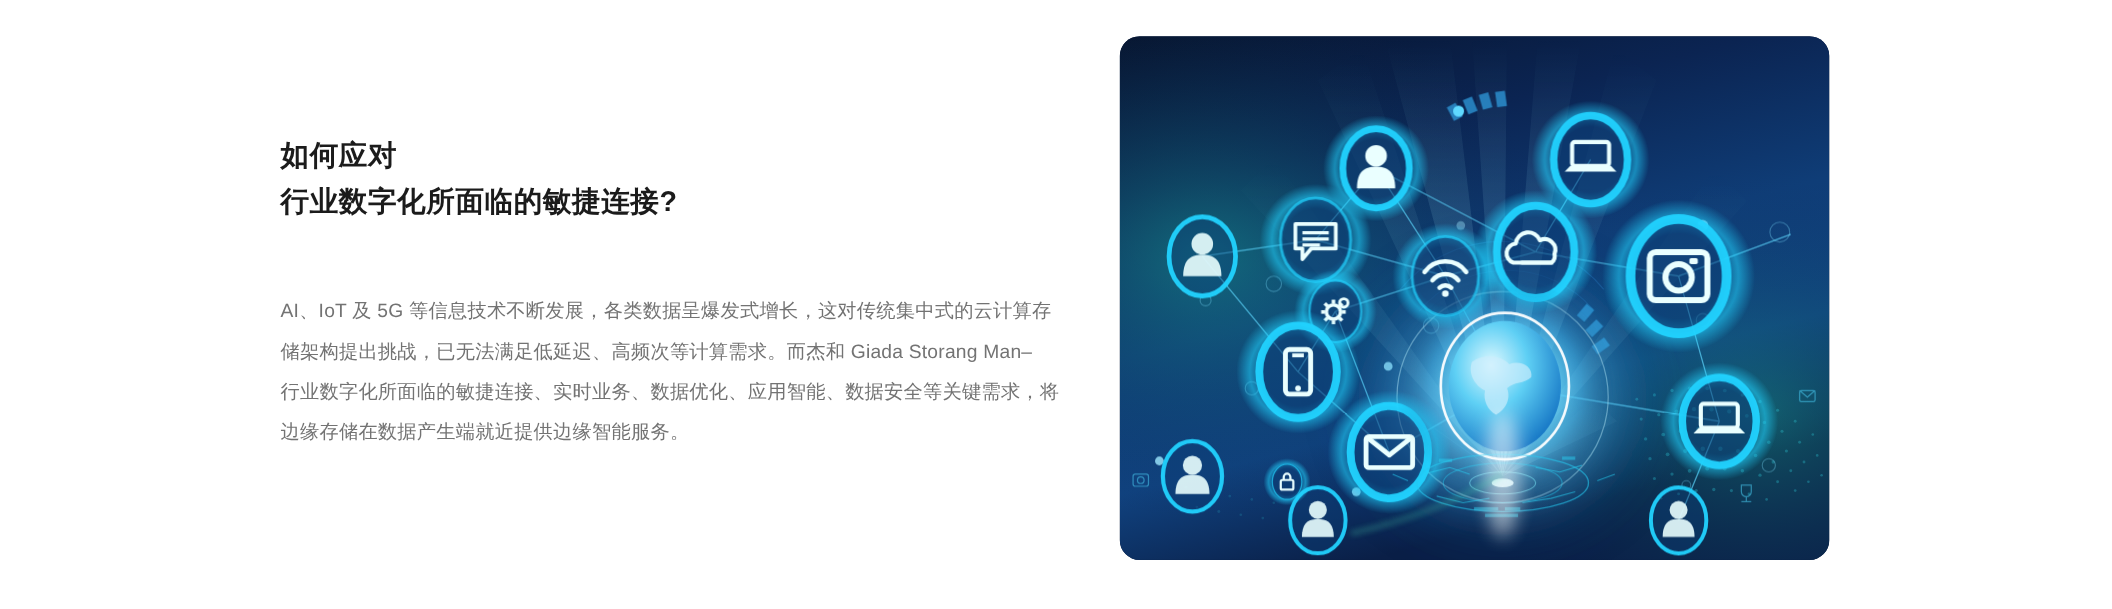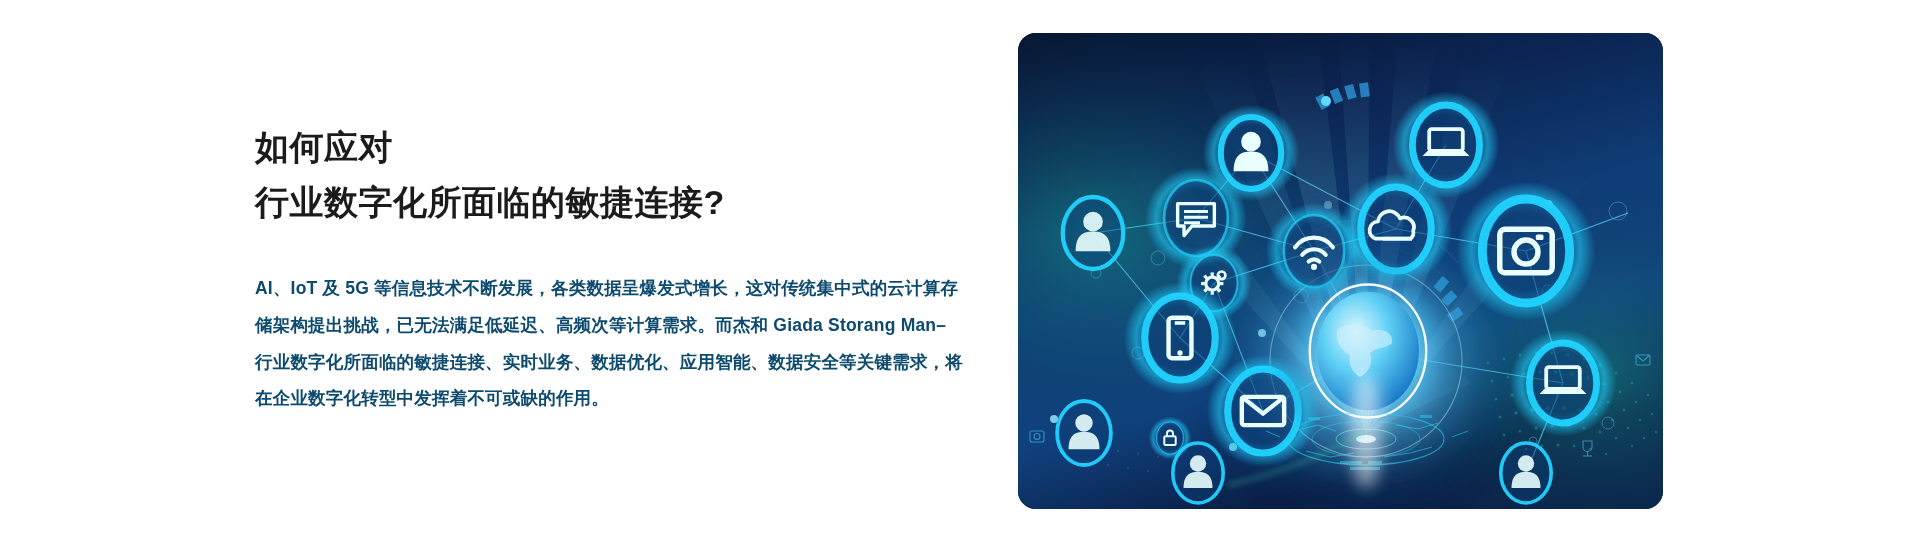--- a/index.html
+++ b/index.html
@@ -25,35 +25,34 @@
   
   .text-col {
     position: absolute;
     left: 255px;
     top: 120px;
     width: 720px;
   }
 
   .headline {
     color: #1b1b1b;
-    font-size: 34px;
+    font-size: 26px;
     font-weight: bold;
     line-height: 1.62;
     letter-spacing: 0.5px;
     margin: 0;
   }
   .headline .hl-line { display: block; white-space: nowrap; }
 
   .body-copy {
-    margin-top: 40px;
-    color: #0c4a6e;
+    margin-top: 60px;
+    color: #737373;
     font-size: 17.5px;
     line-height: 2.1;
     letter-spacing: 0.2px;
-    font-weight: bold;
   }
   .body-copy .p-line { display: block; white-space: nowrap; }
 
   
   .hero-figure {
     position: absolute;
     left: 1018px;
     top: 33px;
     width: 645px;
     height: 476px;
@@ -72,21 +71,21 @@
 
     <h1 class="headline">
       <span class="hl-line">如何应对</span>
       <span class="hl-line">行业数字化所面临的敏捷连接?</span>
     </h1>
 
     <div class="body-copy">
       <span class="p-line">AI、IoT 及 5G 等信息技术不断发展，各类数据呈爆发式增长，这对传统集中式的云计算存</span>
       <span class="p-line">储架构提出挑战，已无法满足低延迟、高频次等计算需求。而杰和 Giada Storang Man–</span>
       <span class="p-line">行业数字化所面临的敏捷连接、实时业务、数据优化、应用智能、数据安全等关键需求，将</span>
-      <span class="p-line">在企业数字化转型中发挥着不可或缺的作用。</span>
+      <span class="p-line">边缘存储在数据产生端就近提供边缘智能服务。</span>
     </div>
 
   </div>
 
   <div class="hero-figure">
     <svg class="hero-svg" viewBox="0 0 645 476" preserveAspectRatio="xMidYMid slice">
       <defs>
         <linearGradient id="bgGrad" x1="0" y1="0" x2="0.35" y2="1">
           <stop offset="0%" stop-color="#07152f"></stop>
           <stop offset="28%" stop-color="#0b2452"></stop>

